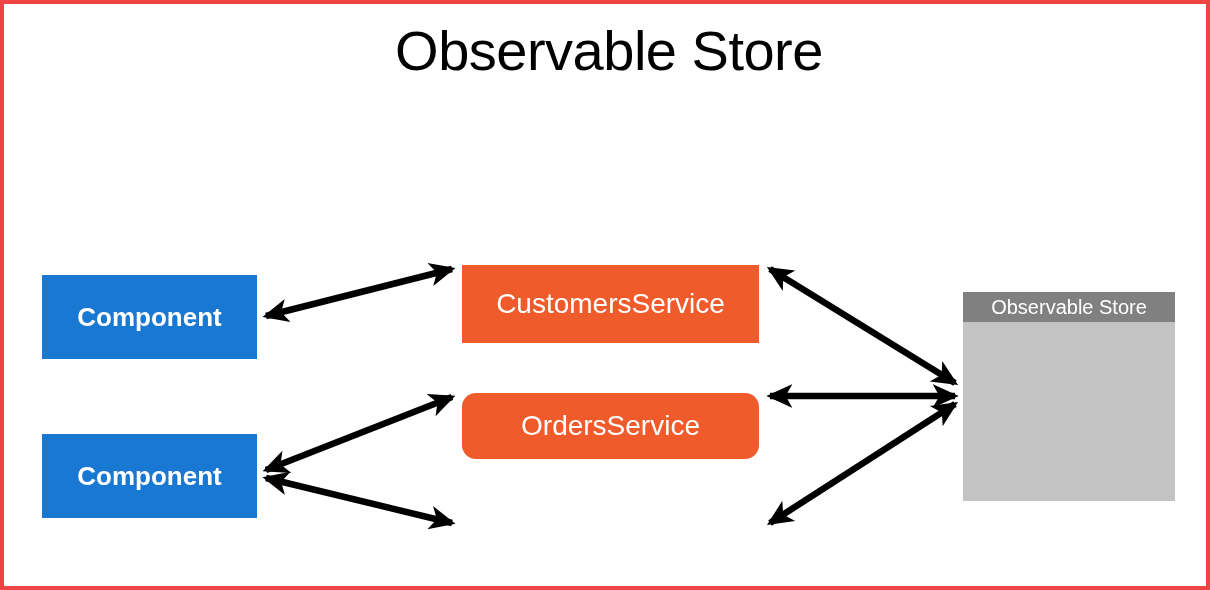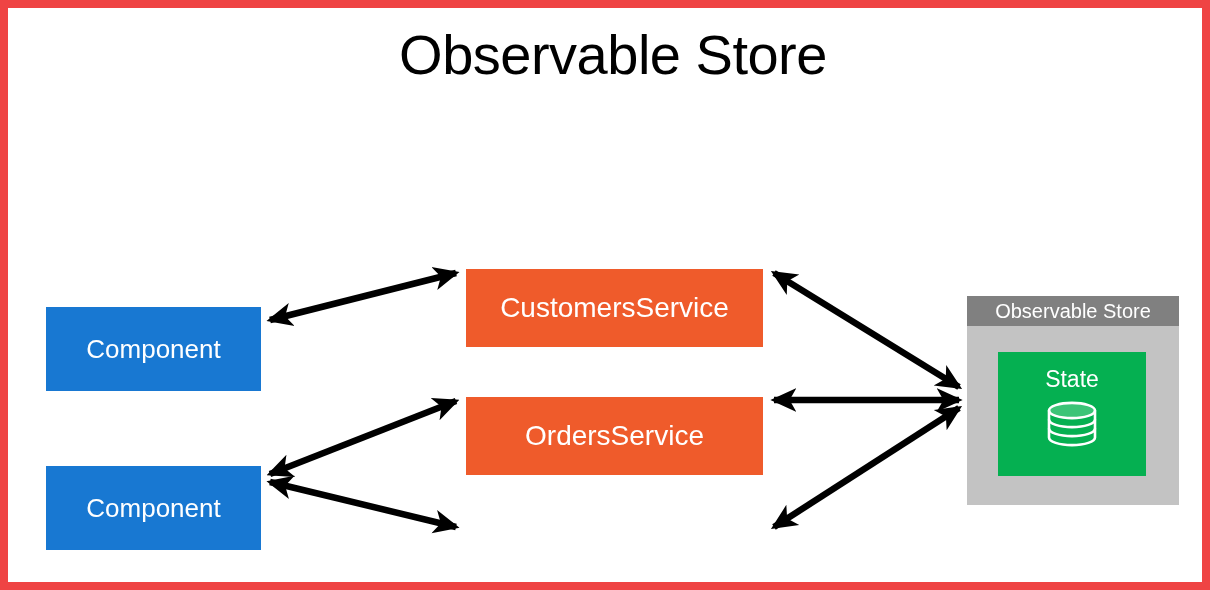--- a/index.html
+++ b/index.html
@@ -10,21 +10,21 @@
   }
   body {
     font-family: "Liberation Sans", sans-serif;
   }
   #canvas {
     position: relative;
     width: 1210px;
     height: 590px;
     background: #ffffff;
     box-sizing: border-box;
-    border: 8px solid #ef4444;
+    border: 4px solid #ef4444;
     overflow: hidden;
   }
   #diagram-title {
     position: absolute;
     left: 0;
     top: 14px;
     width: 1210px;
     text-align: center;
     font-size: 56px;
     line-height: 66px;
@@ -38,22 +38,21 @@
     box-sizing: border-box;
     display: flex;
     align-items: center;
     justify-content: center;
     color: #ffffff;
     z-index: 3;
   }
   .component-box {
     font-size: 26px;
     line-height: 30px;
-    font-weight: 400;
-    margin-top: 28px;
+    font-weight: 700;
   }
   .service-box {
     font-size: 28px;
     line-height: 32px;
     font-weight: 400;
     margin-top: 36px;
   }
   
   #store-panel {
     position: absolute;
@@ -144,33 +143,24 @@
   </div>
 
   <div class="node component-box" style="left:38px; top:430px; width:215px; height:84px; background:#1878d2;">
     <span>Component</span>
   </div>
 
   <div class="node service-box" style="left:458px; top:225px; width:297px; height:78px; background:#ef5b2b;">
     <span>CustomersService</span>
   </div>
 
-  <div class="node service-box" style="left:458px; top:353px; width:297px; height:78px; background:#ef5b2b;">
+  <div class="node service-box" style="left:458px; top:353px; width:297px; height:66px; background:#ef5b2b;border-radius:14px;">
     <span>OrdersService</span>
   </div>
 
 
   <div id="store-panel">
     <div id="store-header">
       <span>Observable Store</span>
     </div>
-    <div id="state-box">
-      <span id="state-label">State</span>
-      <svg id="state-db-icon" viewBox="0 0 52 46" xmlns="http://www.w3.org/2000/svg">
-        <ellipse cx="26" cy="9.5" rx="23" ry="7.6" fill="#3cc477" stroke="#ffffff" stroke-width="2.6"></ellipse>
-        <path d="M 3 9.5 L 3 36.5 A 23 7.6 0 0 0 49 36.5 L 49 9.5" fill="none" stroke="#ffffff" stroke-width="2.6"></path>
-        <path d="M 3 18.5 A 23 7.6 0 0 0 49 18.5" fill="none" stroke="#ffffff" stroke-width="2.6"></path>
-        <path d="M 3 27.5 A 23 7.6 0 0 0 49 27.5" fill="none" stroke="#ffffff" stroke-width="2.6"></path>
-      </svg>
-    </div>
   </div>
 
 </div>
 
 </body></html>

